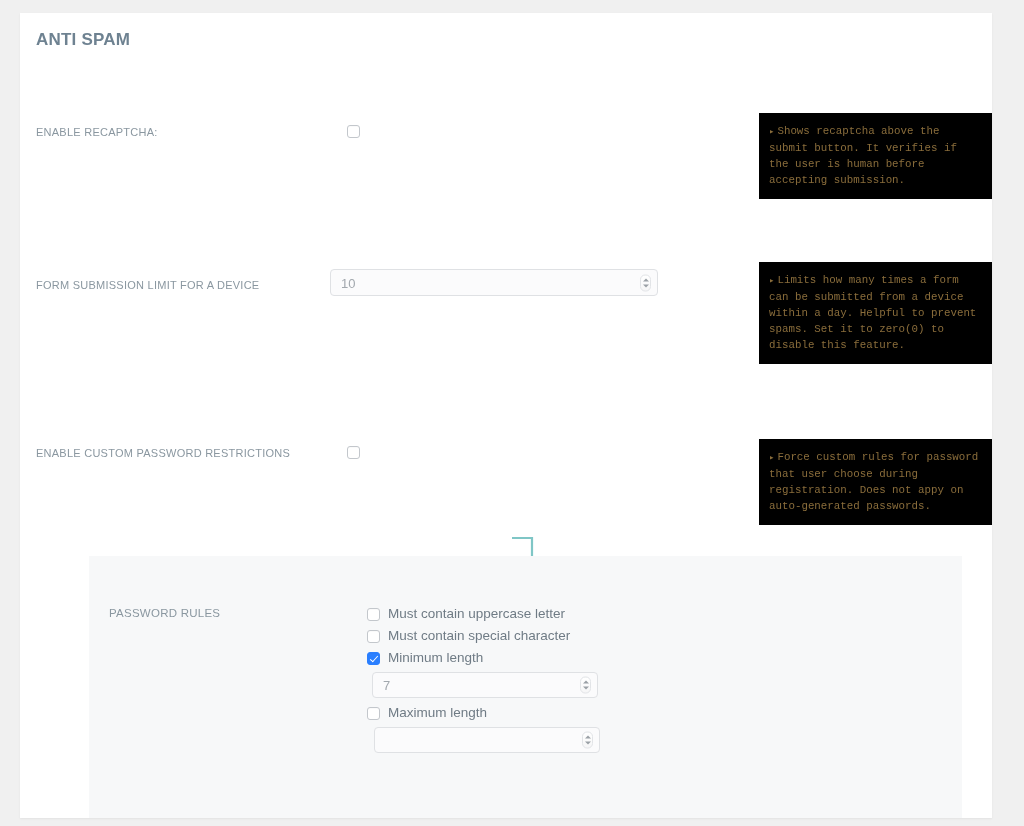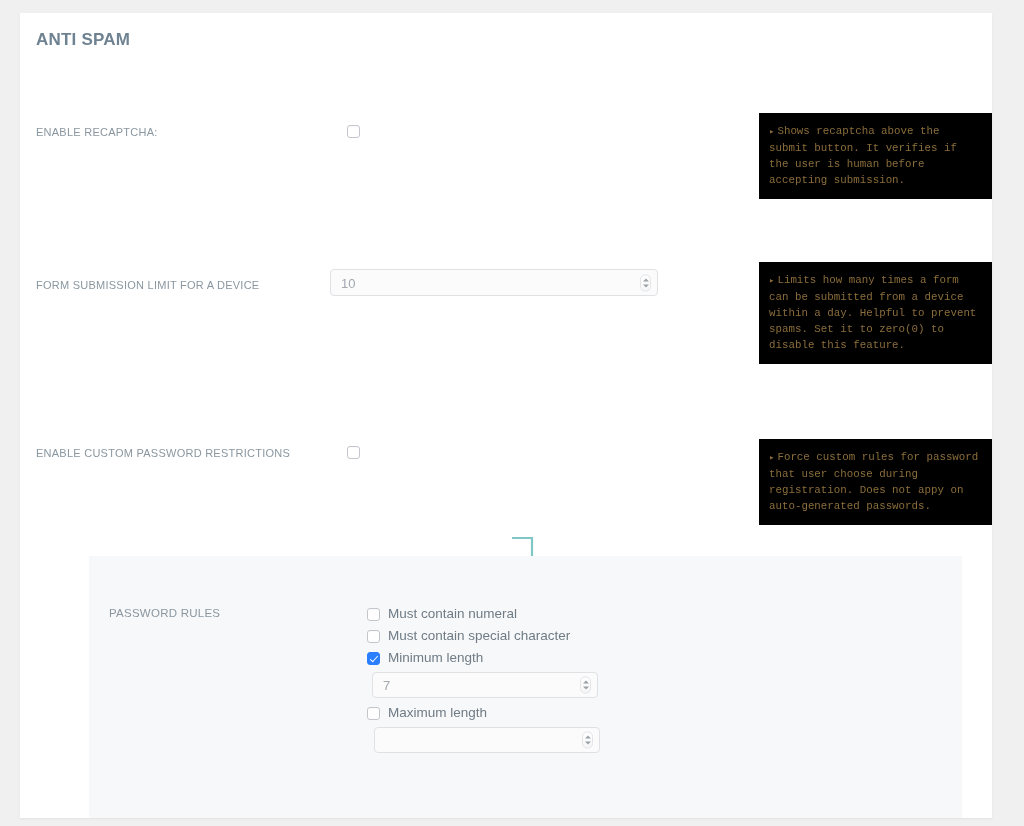--- a/index.html
+++ b/index.html
@@ -261,25 +261,25 @@
         <path d="M15.5 30 H28.5 L22 41 Z" fill="#9fd3d3"></path>
       </svg>
     </div>
 
     <div class="subpanel">
 
       <div class="subpanel-label">PASSWORD RULES</div>
 
       <div class="rules">
 
-
         <div class="rule">
           <span class="cb"></span>
-          <span class="rule-text">Must contain numeral</span>
-        </div>
+          <span class="rule-text">Must contain uppercase letter</span>
+        </div>
+
 
         <div class="rule">
           <span class="cb"></span>
           <span class="rule-text">Must contain special character</span>
         </div>
 
         <div class="rule">
           <span class="cb checked"></span>
           <span class="rule-text">Minimum length</span>
         </div>

